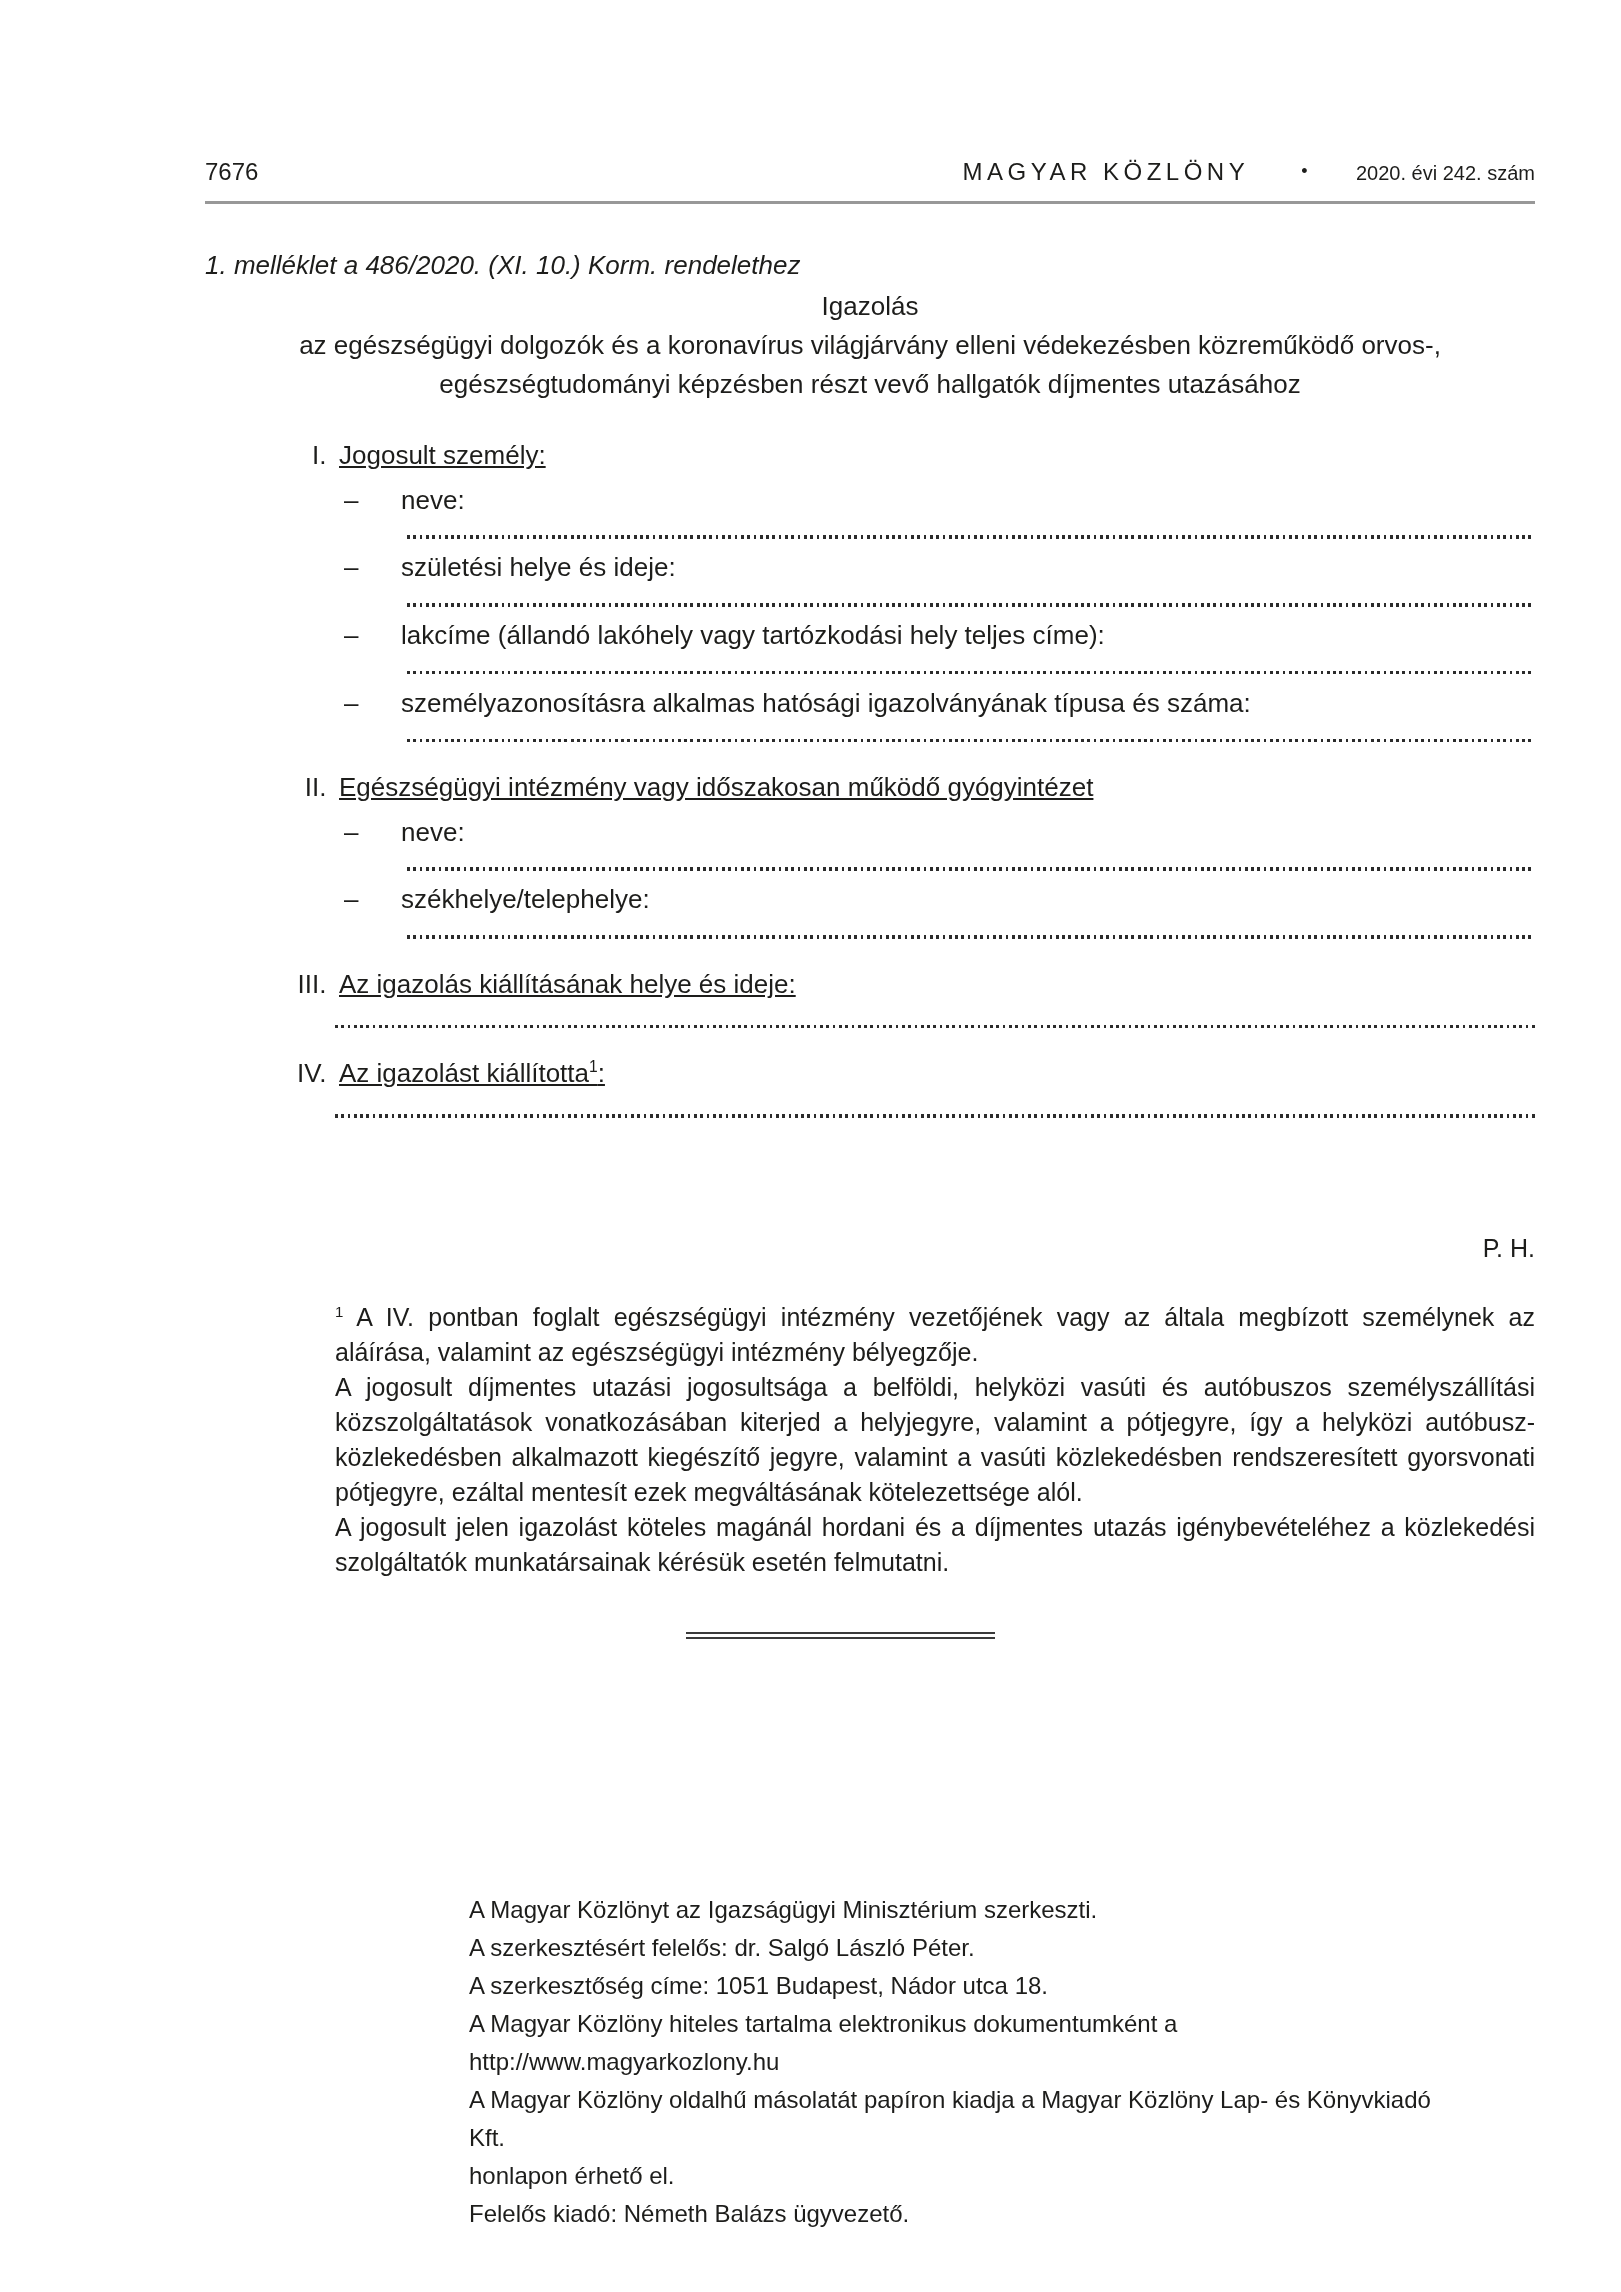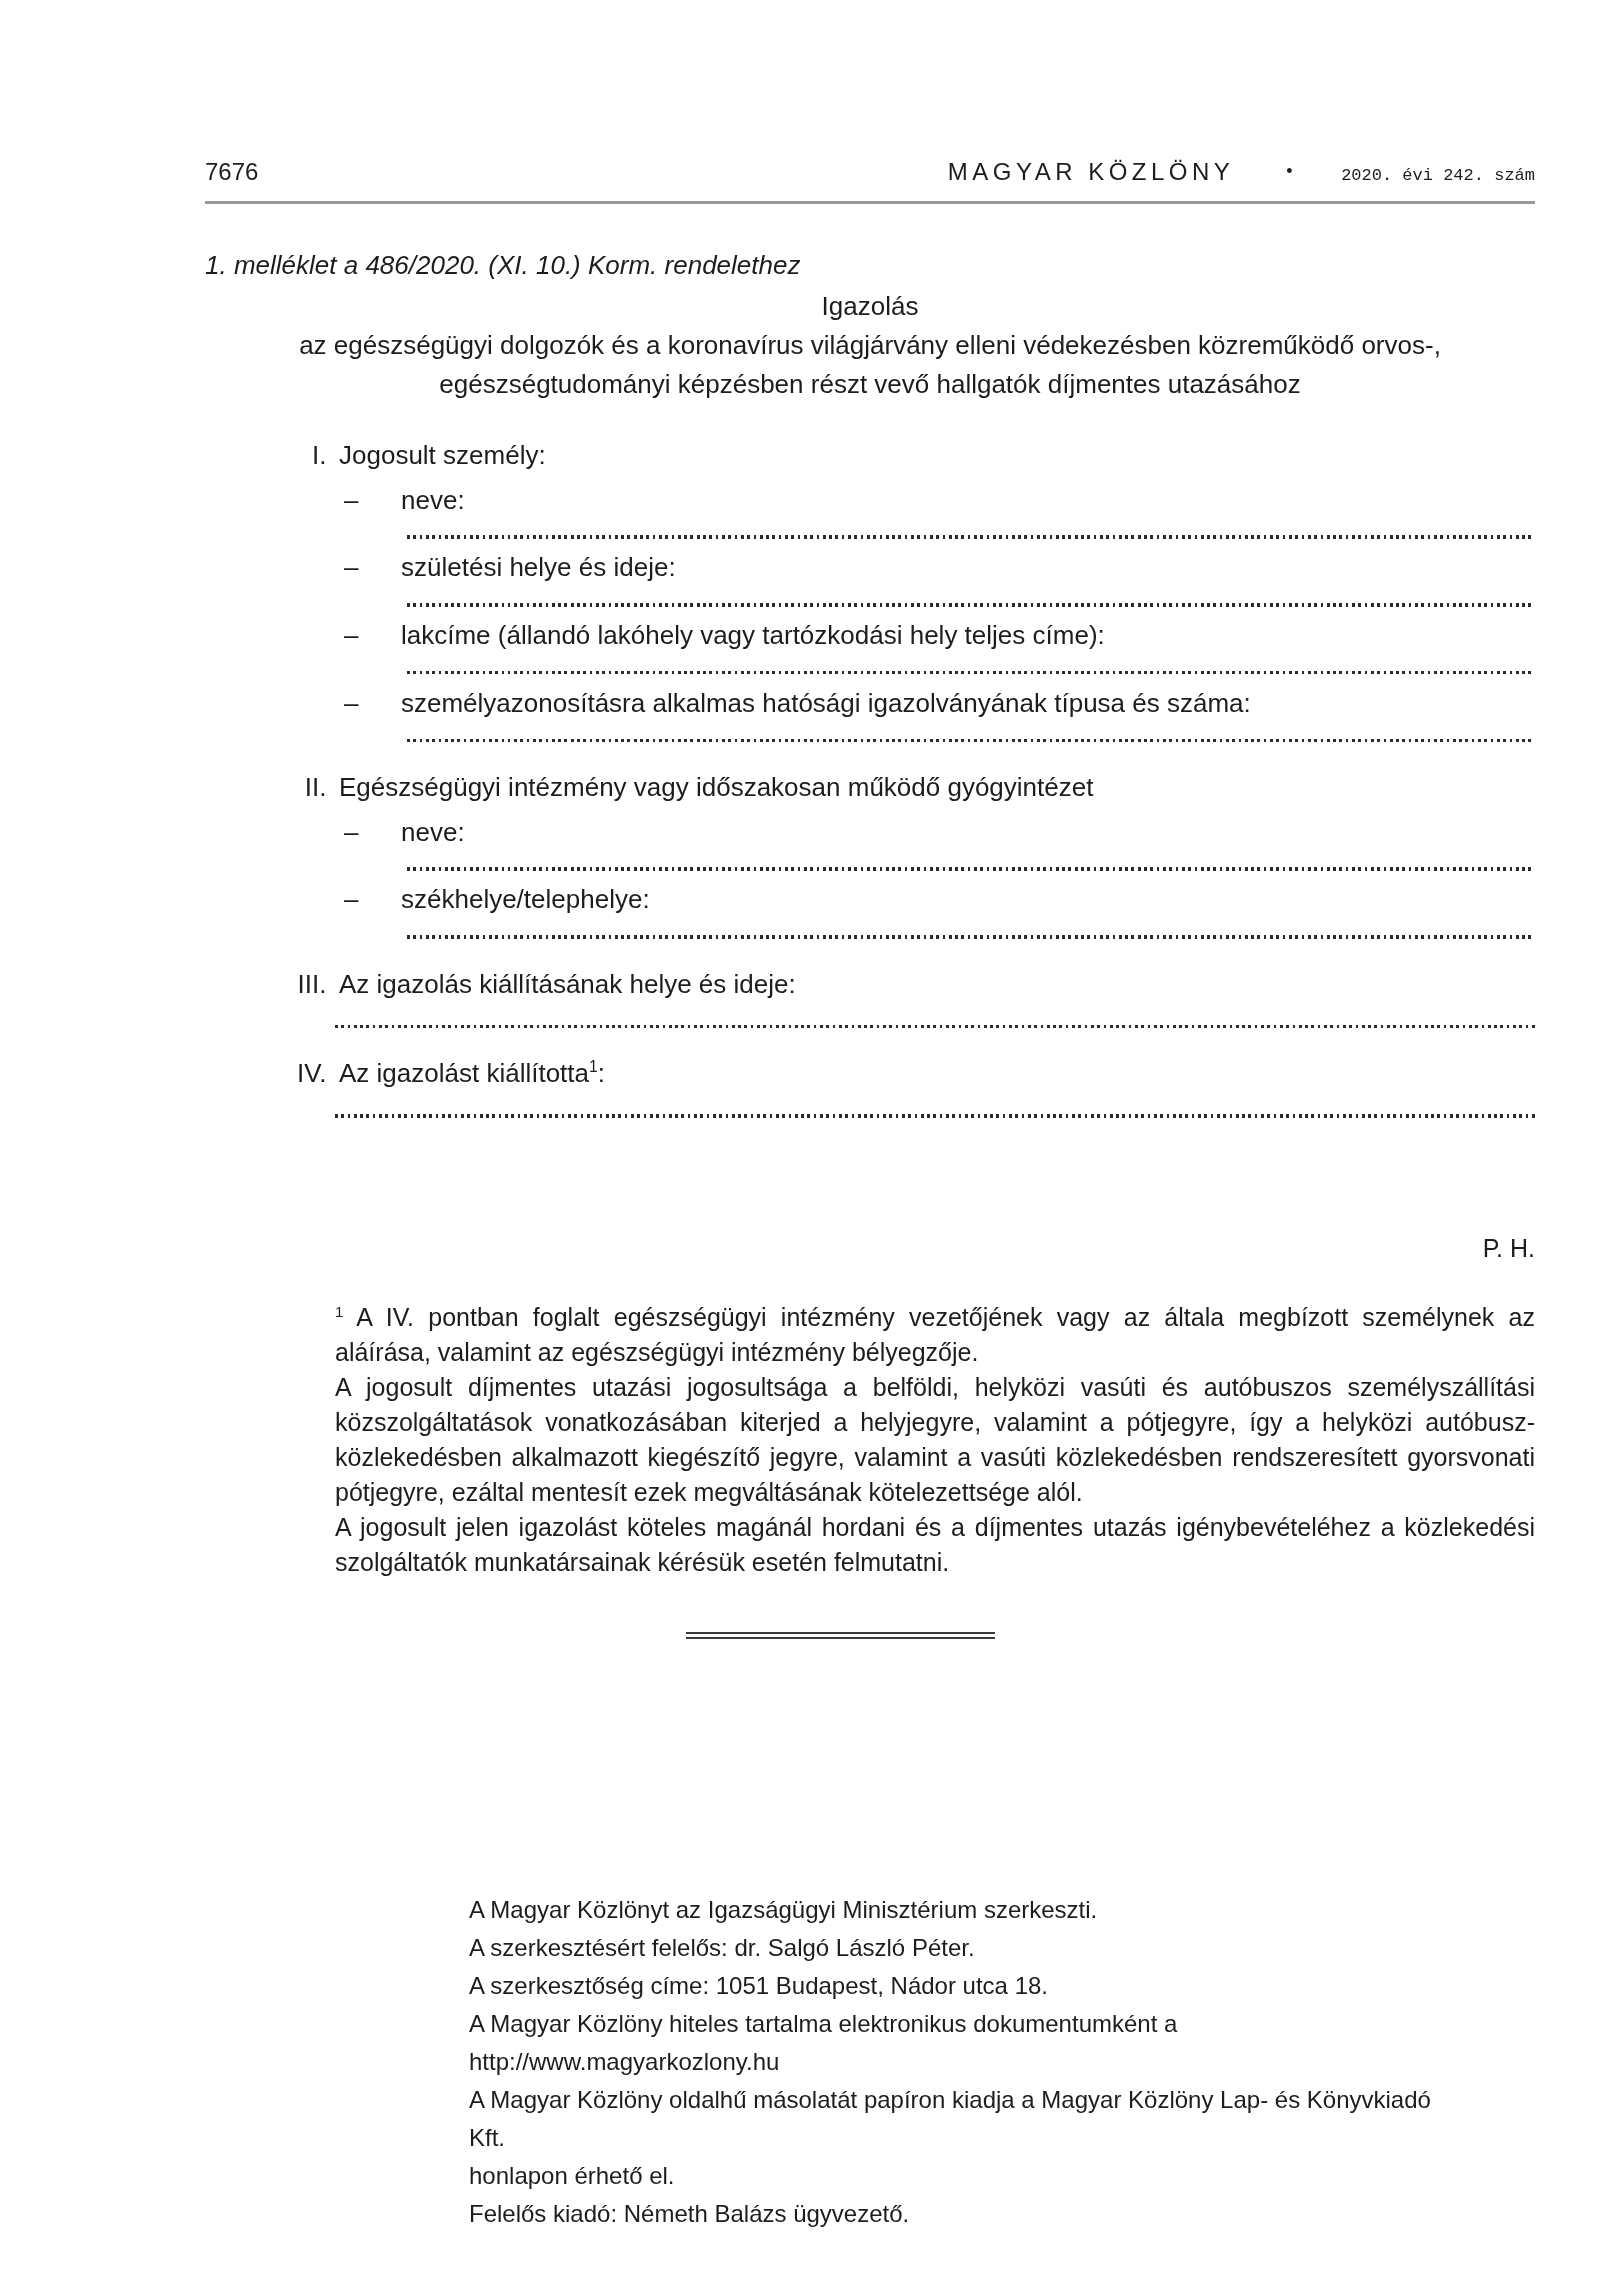--- a/index.html
+++ b/index.html
@@ -13,21 +13,21 @@
 
   
   .page-header {
     position: absolute; top: 158px; left: 157px; width: 1330px;
     display: flex; justify-content: space-between; align-items: baseline;
     font-size: 24px;
   }
   .header-right { display: flex; align-items: baseline; gap: 36px; }
   .journal-title { letter-spacing: 4.5px; font-size: 24px; }
   .header-sep { margin: 0 12.5px 0 16px; font-size: 18px; position: relative; top: -2.7px; }
-  .issue-label { font-size: 17px; font-family: Liberation Mono, monospace; }
+  .issue-label { font-size: 20px; }
   .header-rule {
     position: absolute; top: 201px; left: 157px; width: 1330px; height: 2.7px;
     background: #989898;
   }
 
   
   .annex {
     position: absolute; top: 224px; left: 157px;
     font-size: 26px; font-style: italic;
   }
@@ -39,21 +39,21 @@
   }
 
   
   .form { position: absolute; top: 439px; left: 157px; width: 1330px; font-size: 26px; }
   .section-head { display: flex; margin-top: 29px; line-height: 32px; }
   .section-head.first { margin-top: 0; }
   .roman {
     flex: none; width: 134px; text-align: right; padding-right: 12.5px;
     box-sizing: border-box;
   }
-  .section-title { flex: 1; }
+  .section-title { flex: 1; text-decoration: underline; }
   sup.fn-ref { font-size: 60%; line-height: 0; }
 
   .sub-item { display: flex; margin-top: 12.5px; line-height: 32px; }
   .dash-col { flex: none; width: 57px; margin-left: 139px; }
   .item-label { flex: 1; }
 
   .dotline {
     height: 3.6px; margin: 19.7px 0 0 202px;
     background-image: repeating-linear-gradient(90deg, #2b2b2b 0 2.7px, transparent 2.7px 6.3px);
     background-repeat: repeat-x;

